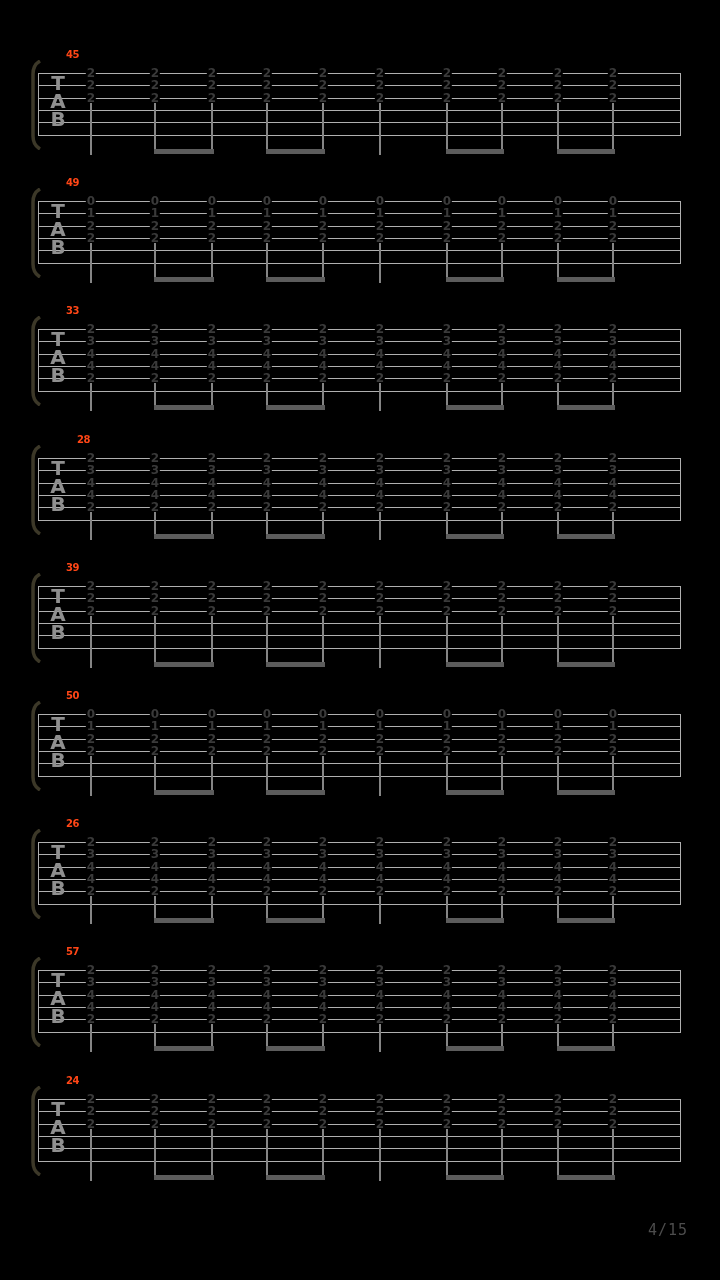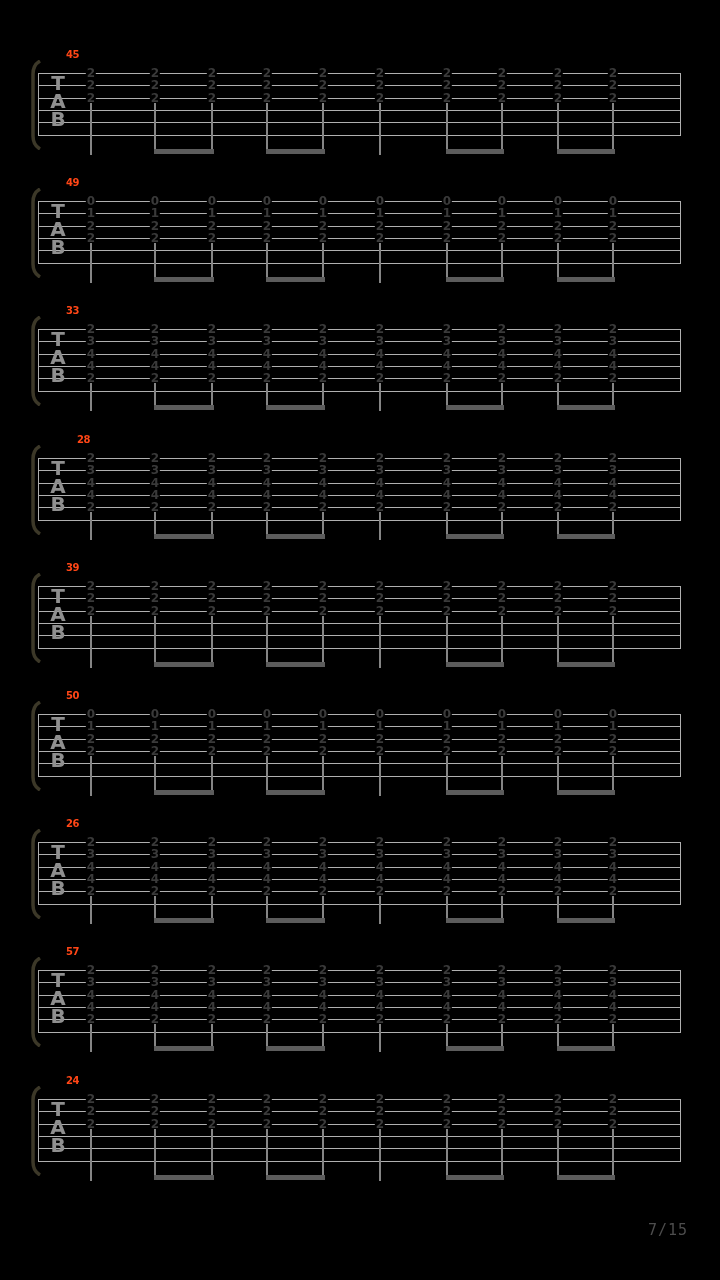--- a/index.html
+++ b/index.html
@@ -668,14 +668,14 @@
         <div class="fret-number" style="left: 613px; top: 0px;">2</div>
         <div class="fret-number" style="left: 613px; top: 12.3px;">2</div>
         <div class="fret-number" style="left: 613px; top: 24.6px;">2</div>
         <div class="note-stem" style="left: 612px; top: 29.6px; height: 50.9px;"></div>
         <div class="eighth-beam" style="left: 154px; width: 59.5px; top: 76px;"></div>
         <div class="eighth-beam" style="left: 266px; width: 58.5px; top: 76px;"></div>
         <div class="eighth-beam" style="left: 446px; width: 57.5px; top: 76px;"></div>
         <div class="eighth-beam" style="left: 557px; width: 57.5px; top: 76px;"></div>
       </div>
     </div>
-  <span id="page-indicator" style="left:648px;top:1221px;">7/15</span>
+  <span id="page-indicator" style="left:648px;top:1221px;">4/15</span>
 </div>
 
 </body></html>

